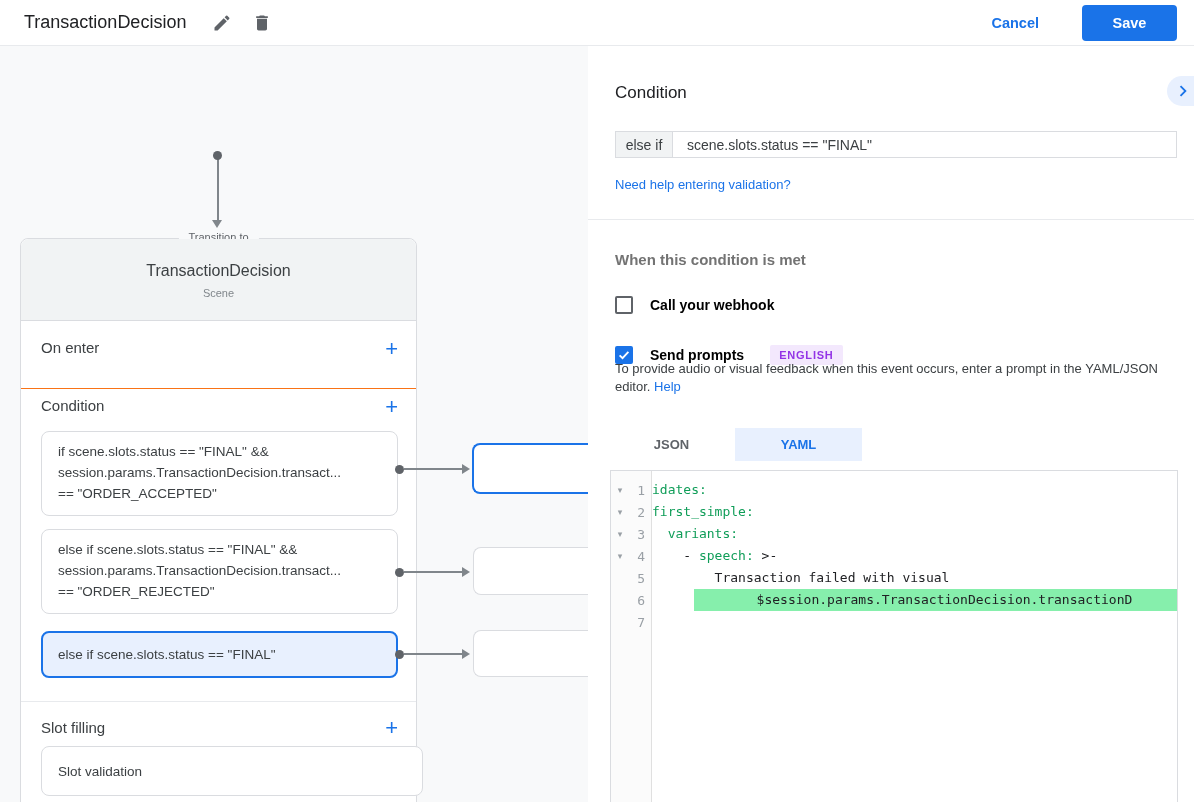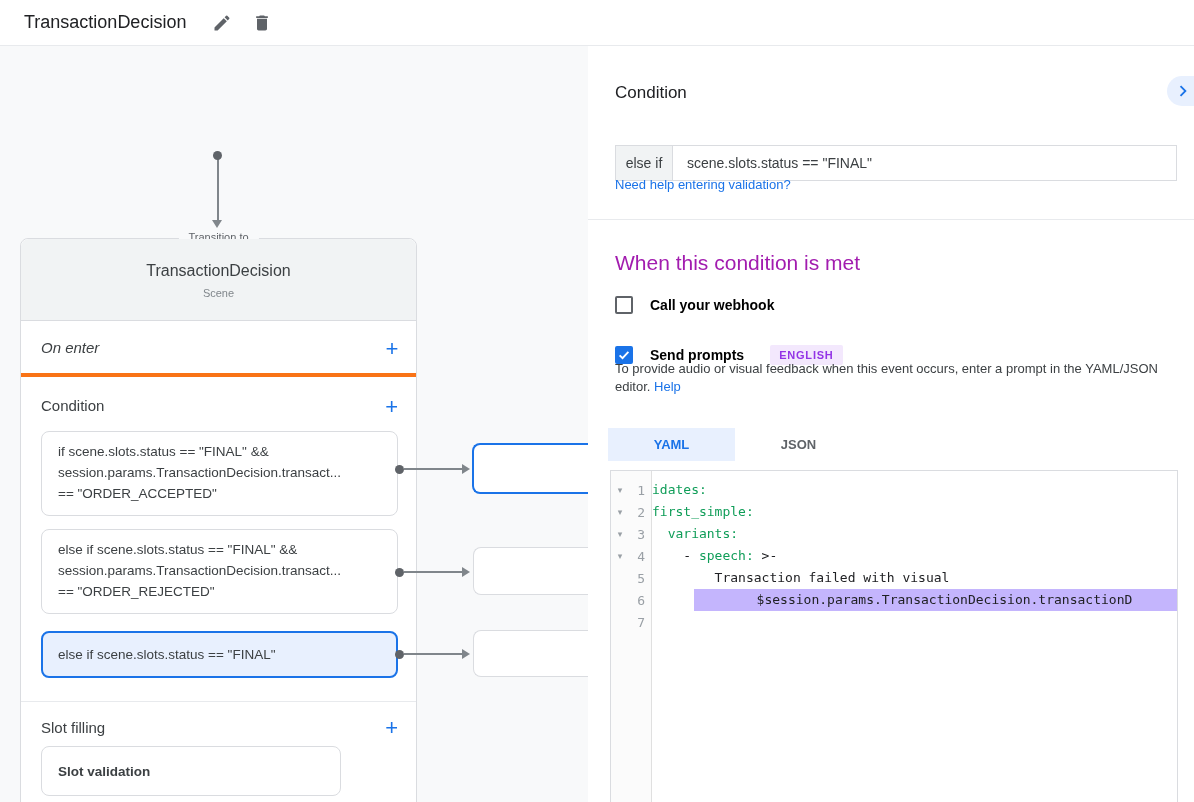--- a/index.html
+++ b/index.html
@@ -32,61 +32,61 @@
   .arrow-right { position:absolute; width:0; height:0; border-top:5px solid transparent;
     border-bottom:5px solid transparent; border-left:8px solid #80868b; }
 
   .tto { left:20px; top:192px; width:397px; height:576px; border-radius:8px 8px 0 0; }
   .tto-header { position:absolute; left:0; top:0; width:100%; height:82px; background:#f1f3f4;
     border-bottom:1px solid #dadce0; border-radius:8px 8px 0 0; cursor:pointer; }
   .tto-title { position:absolute; left:0; right:0; top:23px; text-align:center; font-size:16px; color:#3c4043; }
   .tto-sub { position:absolute; left:0; right:0; top:48px; text-align:center; font-size:11px; color:#80868b; }
   .row-label { font-size:15px; color:#3c4043; }
   .plus { position:absolute; right:18px; font-size:22px; font-weight:400; color:#1a73e8; cursor:pointer; line-height:1; }
-  .sec-onenter { position:absolute; left:0; top:82px; width:100%; height:56px; border-bottom:4px solid #f97316;font-style:italic; }
+  .sec-onenter { position:absolute; left:0; top:82px; width:100%; height:68px; border-bottom:1px solid #f97316; }
   .sec-onenter .row-label { position:absolute; left:20px; top:18px; }
   .sec-onenter .plus { top:17px; }
   .sec-cond-label { position:absolute; left:20px; top:158px; }
   .plus-cond { top:157px; }
   .sec-cond-divider { position:absolute; left:0; top:462px; width:100%; height:1px; background:#e8eaed; }
   .sec-slot-label { position:absolute; left:20px; top:480px; }
   .plus-slot { top:478px; }
 
   .cond-card { position:absolute; left:20px; width:357px; background:#fff; border:1px solid #dadce0;
     border-radius:8px; padding:9px 16px; cursor:pointer; }
   .cond-line { font-size:13.5px; color:#3c4043; line-height:21px; white-space:nowrap; overflow:hidden; }
   .c0 { top:192px; height:85px; }
   .c1 { top:290px; height:85px; }
   .c2 { top:392px; height:47px; display:flex; align-items:center; }
   .cond-card.selected { background:#e8f0fe; border:2px solid #1a73e8; padding:8px 15px; }
 
-  .slot-card { position:absolute; left:20px; top:507px; width:300px; height:50px; background:#fff;
+  .slot-card { position:absolute; left:20px; top:507px; width:382px; height:50px; background:#fff;
     border:1px solid #dadce0; border-radius:8px; display:flex; align-items:center; padding-left:16px;
-    font-size:13.5px; color:#3c4043; cursor:pointer;font-weight:bold; }
+    font-size:13.5px; color:#3c4043; cursor:pointer; }
 
   .mini-node { position:absolute; background:#fff; border:1px solid #dadce0; border-right:none;
     border-radius:8px 0 0 8px; cursor:pointer; z-index:2; }
   .mini-a { left:472px; top:443px; width:116px; height:51px; border:2px solid #1a73e8; border-right:none; }
   .mini-b { left:473px; top:547px; width:115px; height:48px; }
   .mini-c { left:473px; top:630px; width:115px; height:47px; }
 
   
   .panel { position:absolute; left:588px; top:46px; width:606px; height:756px; background:#fff; z-index:10; }
   .panel-title { position:absolute; left:27px; top:37px; font-size:17px; color:#202124; }
   .collapse-btn { position:absolute; left:579px; top:30px; width:27px; height:30px; background:#e8f0fe;
     border-radius:16px 0 0 16px; cursor:pointer; display:flex; align-items:center; justify-content:flex-end; }
-  .inputgroup { position:absolute; left:27px; top:99px; width:562px; height:36px; display:flex;
+  .inputgroup { position:absolute; left:27px; top:85px; width:562px; height:27px; display:flex;
     border:1px solid #dadce0; background:#fff; }
   .input-prefix { width:57px; background:#f1f3f4; border-right:1px solid #dadce0; display:flex;
     align-items:center; justify-content:center; font-size:14px; color:#3c4043; }
   .input-value { flex:1; border:none; outline:none; padding-left:14px; font-size:14px; color:#3c4043;
     font-family:inherit; background:#fff; }
   .help-link { position:absolute; left:27px; top:131px; font-size:13px; color:#1a73e8; cursor:pointer; }
   .panel-divider { position:absolute; left:0; top:173px; width:606px; height:1px; background:#e8eaed; }
-  .when-title { position:absolute; left:27px; top:205px; font-size:21px; color:#a21caf; }
+  .when-title { position:absolute; left:27px; top:205px; font-size:15px; color:#737373;font-weight:bold; }
 
   .check-row { position:absolute; left:27px; display:flex; align-items:center; }
   .cr-webhook { top:250px; }
   .cr-prompts { top:299px; }
   .checkbox { width:18px; height:18px; border:2px solid #5f6368; border-radius:2px; background:#fff;
     cursor:pointer; flex:none; }
   .checkbox.checked { background:#1a73e8; border-color:#1a73e8; display:flex; align-items:center; justify-content:center; }
   .check-label { margin-left:17px; font-size:14px; font-weight:700; color:#000000; }
   .lang-badge { margin-left:26px; background:#f3e8fd; color:#9334e6; font-size:11px; font-weight:700;
     letter-spacing:0.8px; padding:4px 9px; border-radius:2px; }
@@ -101,39 +101,43 @@
   .editor { position:absolute; left:22px; top:424px; width:568px; height:335px; border:1px solid #dadce0;
     background:#fff; overflow:hidden; }
   .gutter-bg { position:absolute; left:0; top:0; bottom:0; width:41px; background:#fbfbfb; border-right:1px solid #e0e0e0; }
   .ed-lines { position:relative; padding-top:8px; }
   .ed-row { display:flex; height:22px; align-items:center; }
   .ed-fold { width:18px; text-align:center; font-size:9px; color:#9aa0a6; cursor:pointer; flex:none; }
   .ed-num { width:20px; text-align:right; padding-right:4px; font-family:"DejaVu Sans Mono","Liberation Mono",monospace;
     font-size:13px; color:#9aa0a6; flex:none; }
   .ed-code { flex:1; margin-left:3px; height:22px; line-height:22px; white-space:pre;
     font-family:"DejaVu Sans Mono","Liberation Mono",monospace; font-size:13px; color:#202124; cursor:text; }
-  .ed-code.hl { background:#c4b5fd;margin-left:45px; }
+  .ed-code.hl { background:#86efac;margin-left:45px; }
   .tok-key { color:#0f9d58; }
   .tok-plain { color:#202124; }
 </style>
 </head>
 <body>
 
 <div class="topbar">
   <span class="topbar-title">TransactionDecision</span>
   <span class="icon-btn">
     <svg width="20" height="20" viewBox="0 0 24 24" fill="#5f6368">
         <path d="M3 17.25V21h3.75L17.81 9.94l-3.75-3.75L3 17.25zM20.71 7.04c.39-.39.39-1.02 0-1.41l-2.34-2.34a.9959.9959 0 0 0-1.41 0l-1.83 1.83 3.75 3.75 1.83-1.83z"></path>
       </svg>
   </span>
   <span class="icon-btn">
     <svg width="20" height="20" viewBox="0 0 24 24" fill="#5f6368">
         <path d="M6 19c0 1.1.9 2 2 2h8c1.1 0 2-.9 2-2V7H6v12zM19 4h-3.5l-1-1h-5l-1 1H5v2h14V4z"></path>
       </svg>
   </span>
+  <div class="topbar-right">
+    <span class="cancel-link">Cancel</span>
+    <button class="save-btn">Save</button>
+  </div>
 </div>
 
 <div class="canvas">
 
   <div class="dot" style="left:213px; top:105px;"></div>
   <div class="vline" style="left:217px; top:113px; height:61px;"></div>
   <div class="arrow-down" style="left:212px; top:174px;"></div>
 
   <div class="legend-box tto">
     <span class="legend">Transition to</span>
@@ -222,22 +226,22 @@
     <span class="check-label">Send prompts</span>
     <span class="lang-badge">ENGLISH</span>
   </div>
 
   <div class="prompt-help">
     <span>To provide audio or visual feedback when this event occurs, enter a prompt in the YAML/JSON editor.</span>
     <span class="inline-link">Help</span>
   </div>
 
   <div class="tabs">
+      <div class="tab">JSON</div>
       <div class="tab active">YAML</div>
-      <div class="tab">JSON</div>
     </div>
 
   <div class="editor">
     <div class="gutter-bg"></div>
     <div class="ed-lines">
         <div class="ed-row">
           <span class="ed-fold">▾</span>
           <span class="ed-num">1</span>
           <span class="ed-code"><span class="tok-key">idates:</span></span>
         </div>

